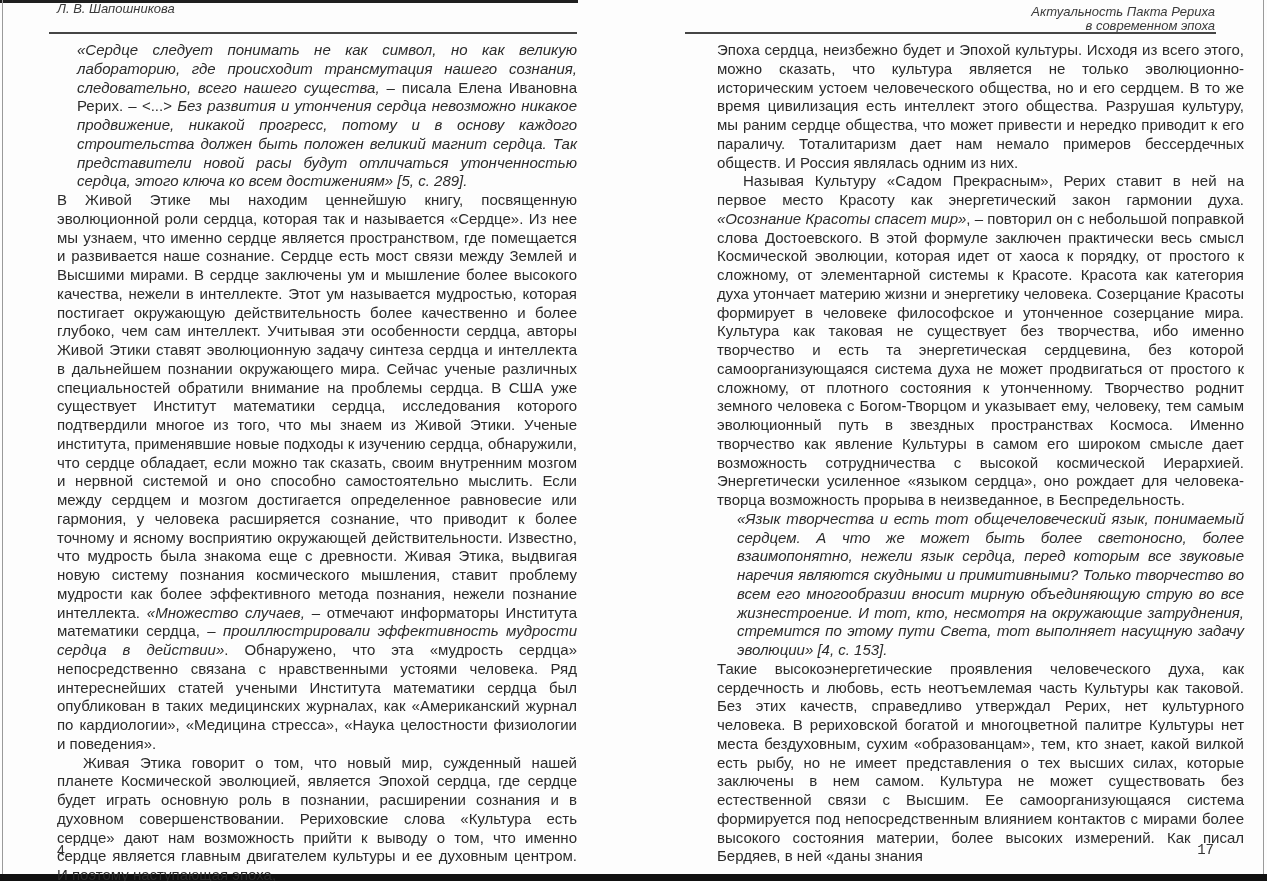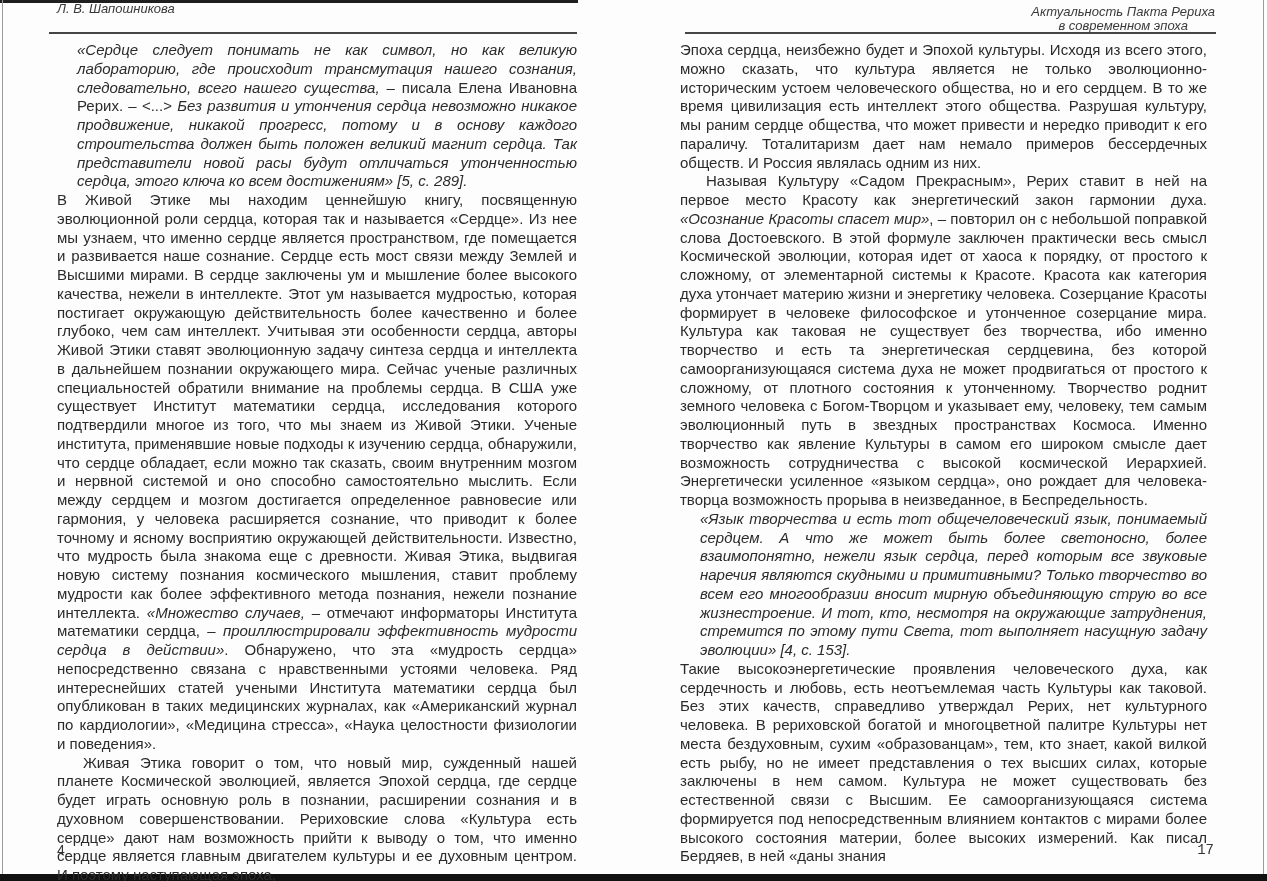--- a/index.html
+++ b/index.html
@@ -24,40 +24,40 @@
 
   
   .running-head {
     position: absolute;
     font-style: italic;
     font-size: 13px;
     line-height: 14px;
     color: #3a3a3a;
   }
   .running-head.left  { left: 57px; top: 2px; }
-  .running-head.right { right: 52px; top: 5px; text-align: center; }
+  .running-head.right { right: 52px; top: 5px; text-align: right; }
   .head-rule {
     position: absolute;
     top: 32px;
     height: 2px;
     background: #454545;
   }
   .head-rule.left  { left: 49px;  width: 528px; }
   .head-rule.right { left: 685px; width: 531px; }
 
   
   .column {
     position: absolute;
     top: 41px;
     font-size: 15px;
     line-height: 18.75px;
     text-align: justify;
   }
   .column.left  { left: 57px;  width: 520px; }
-  .column.right { left: 680px; width: 527px; }
+  .column.right { left: 717px; width: 527px; }
 
   .column p { margin: 0; }
   .column p.quote  { margin-left: 20px; }
   .column p.indent { text-indent: 26px; }
   .it { font-style: italic; }
 
   
   .page-number {
     position: absolute;
     top: 842px;

